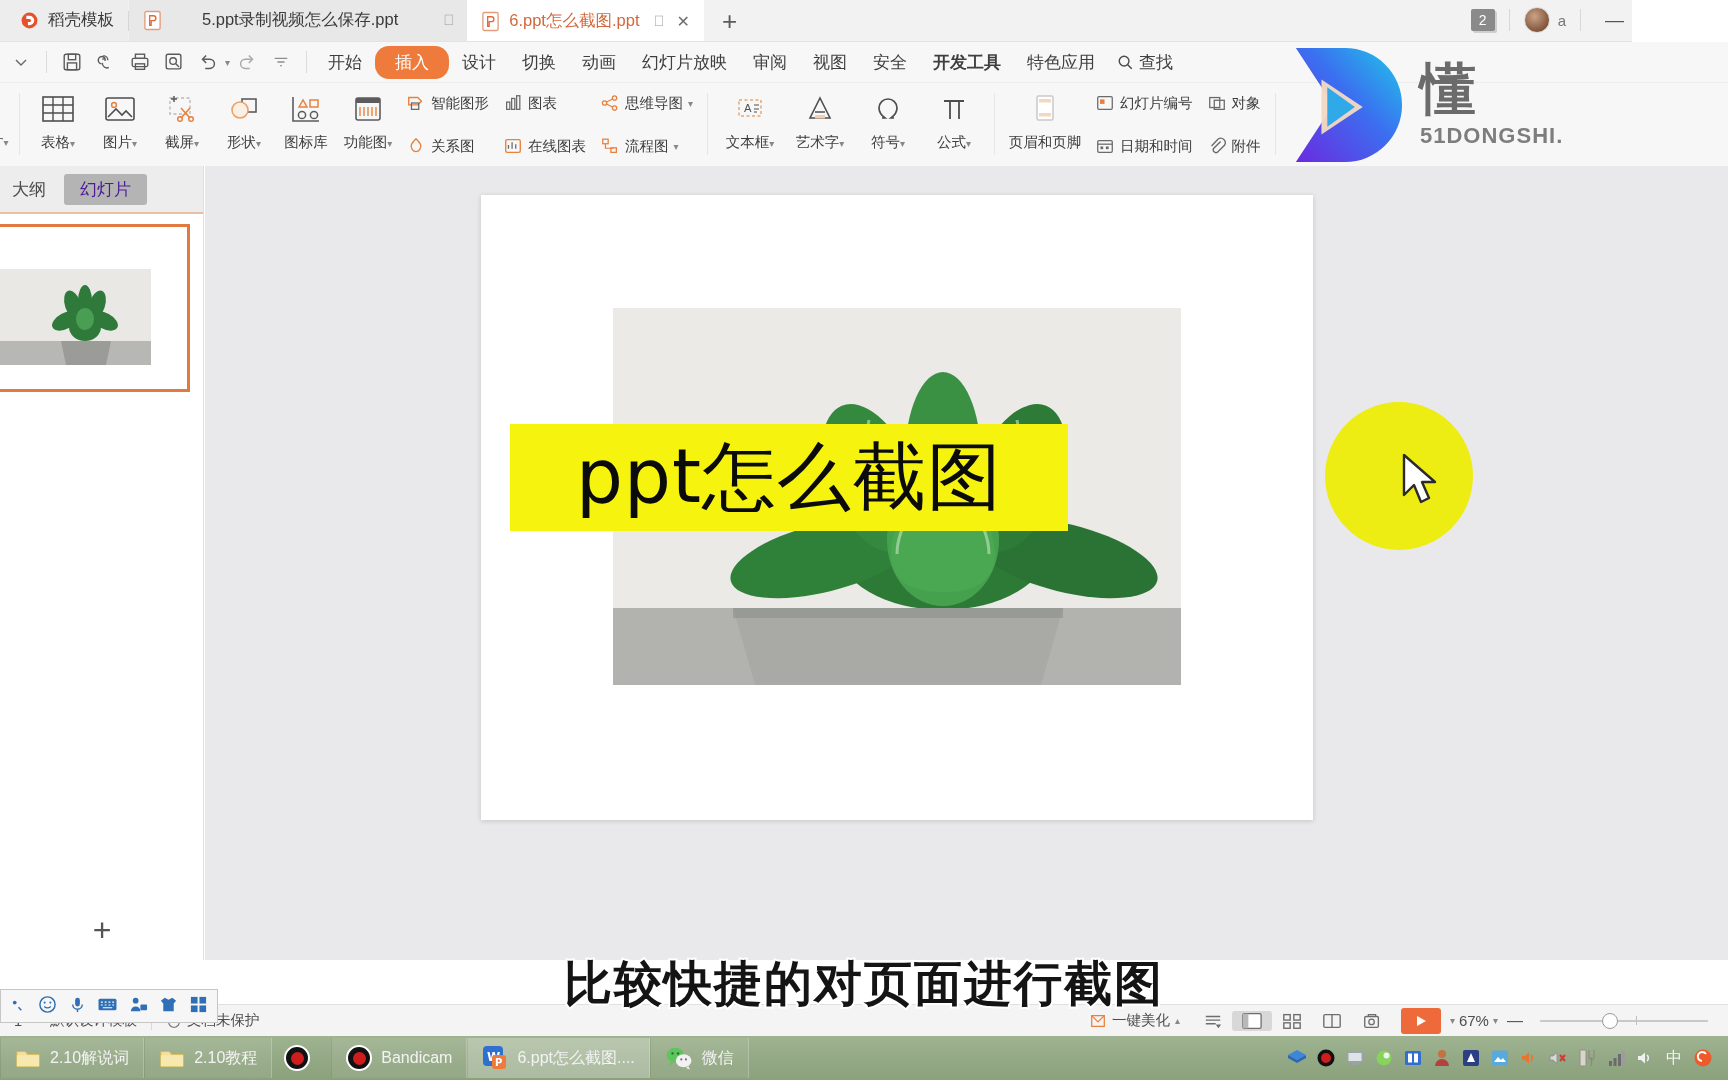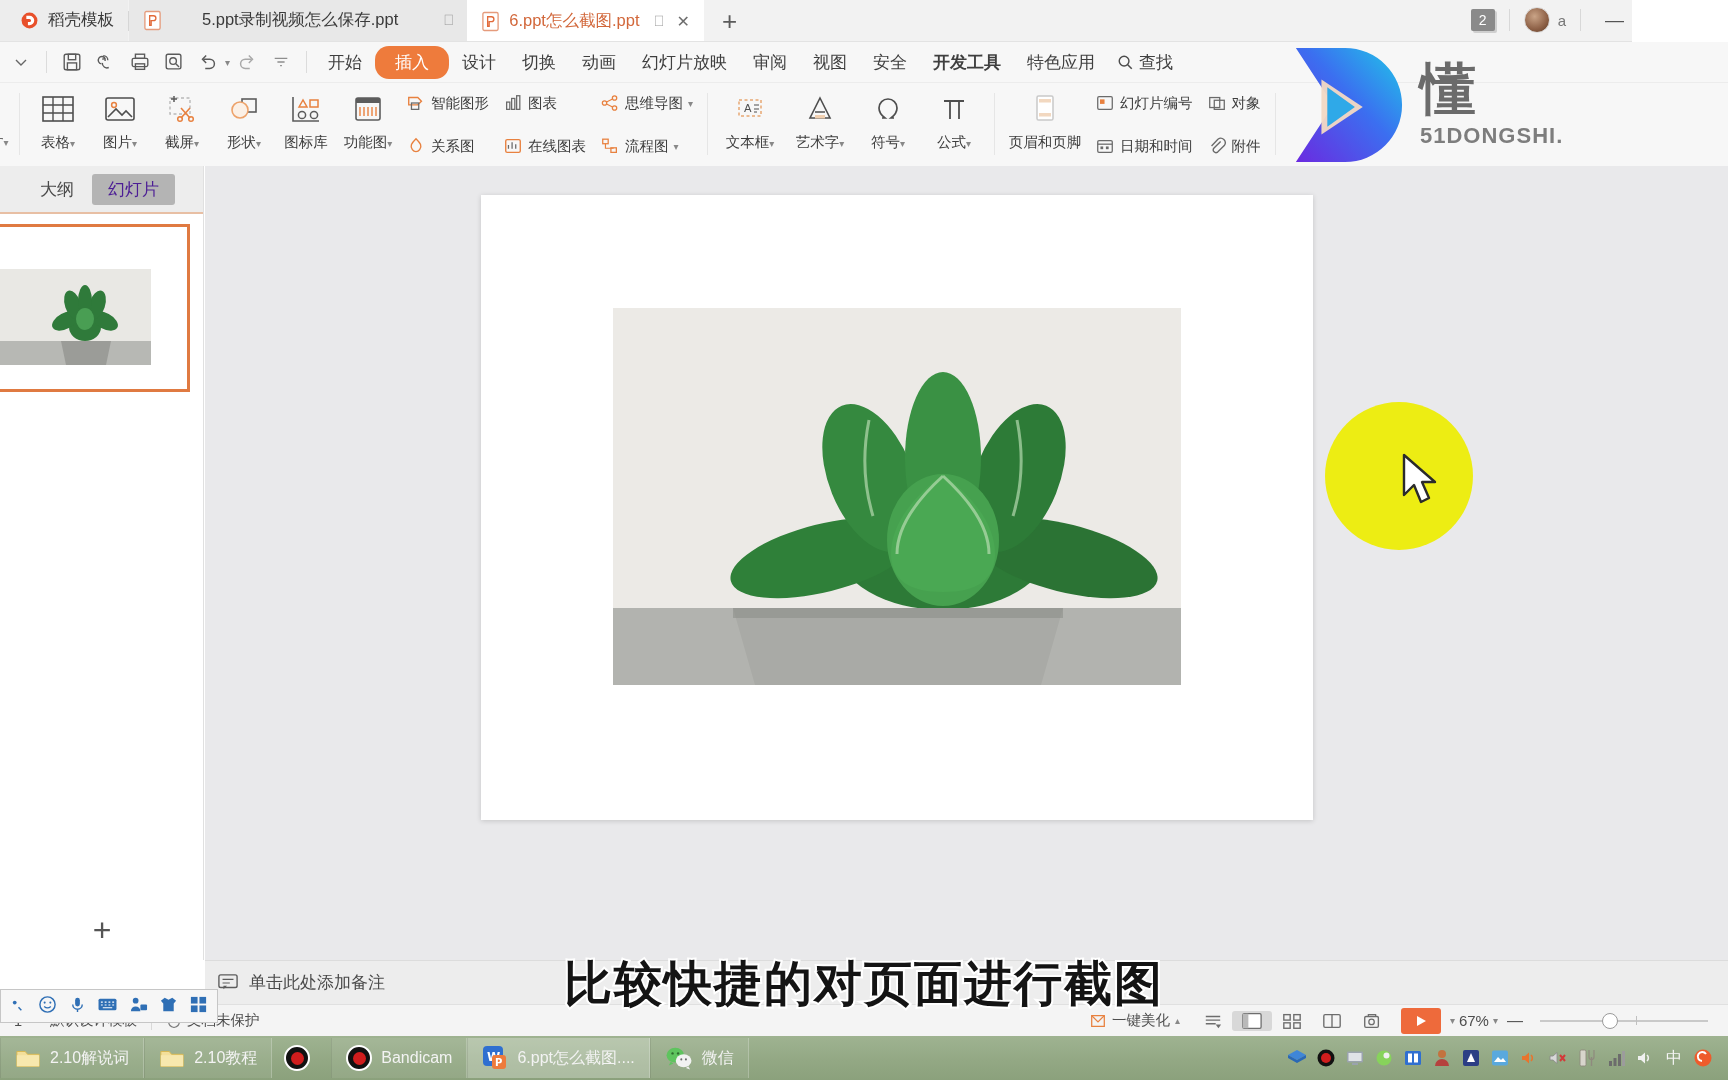--- a/index.html
+++ b/index.html
@@ -85,21 +85,21 @@
   }
   .grpsep { width: 1px; height: 62px; background: #e6e6e6; margin: 10px 7px 0 7px; }
 
   
   .leftpane {
     position: absolute; top: 166px; left: 0; width: 204px; bottom: 120px;
     background: #ffffff; border-right: 1px solid #e0e0e0;
   }
   .lp-tabs {
     height: 48px; background: #ededed; display: flex; align-items: center;
-    gap: 12px; padding-left: 6px; border-bottom: 2px solid #e8bfa4; justify-content: center;
+    gap: 12px; padding-left: 6px; border-bottom: 2px solid #e8bfa4;
   }
   .lp-tab { font-size: 17px; color: #4a4a4a; cursor: pointer; padding: 3px 6px; }
   .lp-tab.sel {
     background: #b4b4b4; color: #4c1d95; border-radius: 3px; padding: 4px 16px;
   }
   .thumbwrap { padding: 10px 8px 0 0; }
   .thumb {
     width: 196px; height: 168px; background: #fff;
     border: 3px solid #e07a41; margin-left: -6px; position: relative; overflow: hidden;
   }
@@ -636,36 +636,31 @@
           <g stroke="#bfe0b8" stroke-width="3" fill="none" opacity="0.65">
             <path d="M330 168 q-46 42 -46 78"></path>
             <path d="M330 168 q46 42 46 78"></path>
             <path d="M256 112 q-10 50 4 96"></path>
             <path d="M404 112 q10 50 -4 96"></path>
           </g>
           <path d="M120 300 h330 l-22 77 h-286z" fill="#a9aaa6"></path>
           <path d="M120 300 h330 v10 h-330z" fill="#8e8f8b" opacity="0.6"></path>
         </svg>
       </div>
+      <div class="hlbox">
+        <div class="hltext">ppt怎么截图</div>
+      </div>
     </div>
 
     <div class="cursorcircle"></div>
     <svg class="cursor-arrow" width="42" height="56" viewBox="0 0 42 56">
       <path d="M3 2 L3 42 L13 32 L20 49 L28 45 L21 29 L34 29 Z" fill="#ffffff" stroke="#2b2b2b" stroke-width="2.4" stroke-linejoin="round"></path>
     </svg>
   </div>
 
-  <div class="notesbar">
-    <svg width="22" height="20" viewBox="0 0 24 22">
-      <rect x="2" y="2" width="20" height="14" rx="2" fill="none" stroke="#5c5c5c" stroke-width="1.5"></rect>
-      <path d="M7 18 L7 14 L11 14z" fill="#5c5c5c"></path>
-      <path d="M6 7 h12 M6 11 h8" stroke="#5c5c5c" stroke-width="1.3"></path>
-    </svg>
-    <span class="notes-label">单击此处添加备注</span>
-  </div>
 
   <div class="statusbar">
     <span class="sb-item">1</span>
     <span class="sb-item">默认设计模板</span>
     <div class="sb-sep"></div>
     <span class="sb-item">
       <svg width="16" height="16" viewBox="0 0 18 18">
           <path d="M9 2 L15 4.5 v5 c0 4-3 6.2-6 6.8 C6 15.7 3 13.5 3 9.5 v-5z" fill="none" stroke="#7a7a7a" stroke-width="1.4"></path>
         </svg>
       <span>文档未保护</span>

